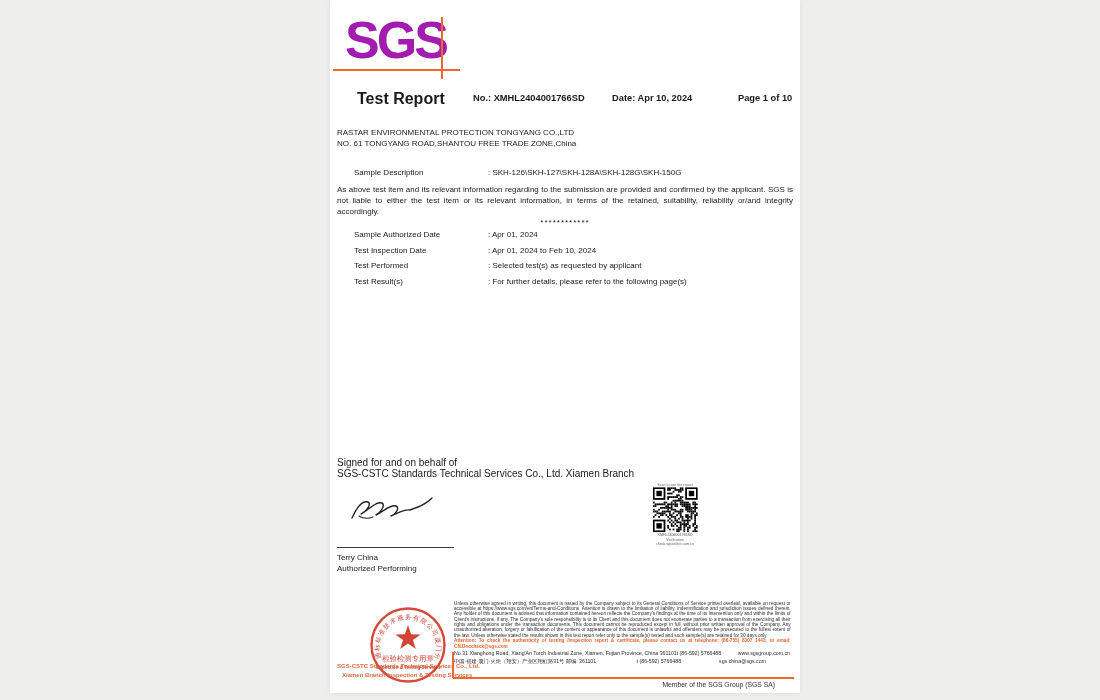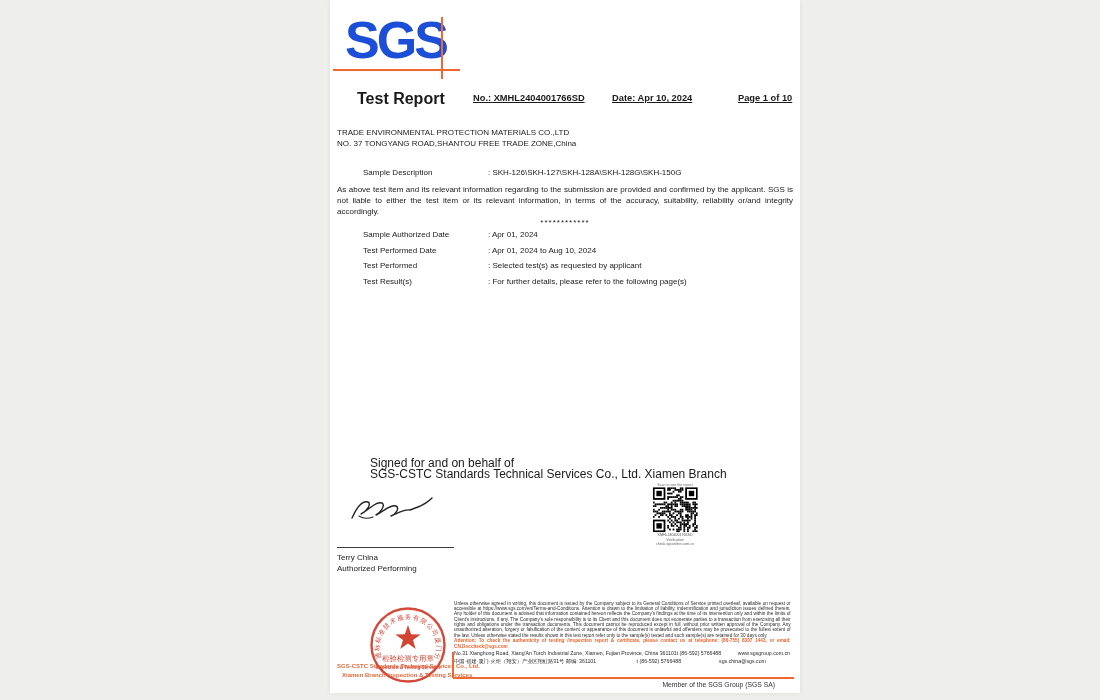--- a/index.html
+++ b/index.html
@@ -9,36 +9,36 @@
     font-family:"Liberation Sans","DejaVu Sans",sans-serif;
     color:#1a1a1a;
   }
   .page{
     position:absolute;left:330px;top:0;width:470px;height:693px;
     background:#ffffff;box-shadow:0 0 5px rgba(0,0,0,.07);
   }
   .abs{position:absolute;}
   
   .sgs-logo{left:15px;top:14px;font-weight:bold;font-size:52px;line-height:52px;
-    color:#1d4ed8;letter-spacing:-3px;font-family:"Liberation Sans",sans-serif;}
+    color:#a21caf;letter-spacing:-3px;font-family:"Liberation Sans",sans-serif;}
   .logo-vline{left:111px;top:17px;width:2px;height:62px;background:#f26632;}
   .logo-hline{left:3px;top:69px;width:127px;height:2px;background:#f26632;}
   
   .rpt-title{left:27px;top:90px;font-size:16px;font-weight:bold;}
-  .hdr-meta{top:93px;font-size:9.3px;font-weight:bold;white-space:nowrap;text-decoration:underline;}
+  .hdr-meta{top:93px;font-size:9.3px;font-weight:bold;white-space:nowrap;}
   
   .applicant{left:7px;top:127px;font-size:8px;line-height:11px;white-space:nowrap;}
   
   .frow{font-size:8px;white-space:nowrap;}
-  .frow .lab{position:absolute;left:21px;padding-left:12px;}
+  .frow .lab{position:absolute;left:12px;padding-left:12px;}
   .frow .val{position:absolute;left:158px;}
   .para{left:7px;top:185px;width:456px;font-size:8px;line-height:10.8px;text-align:justify;}
   .stars{left:7px;top:218px;width:456px;text-align:center;font-size:8px;letter-spacing:1px;}
   
-  .signed{left:7px;top:458px;font-size:12px;line-height:10.5px;white-space:nowrap;margin-left:33px;}
+  .signed{left:7px;top:458px;font-size:10px;line-height:10.5px;white-space:nowrap;}
   .sig-svg{left:15px;top:485px;}
   .sig-line{left:7px;top:547px;width:117px;border-top:1px solid #3a3a3a;height:0;}
   .sig-name{left:7px;top:553px;font-size:8px;line-height:10.5px;}
   
   .qr-block{left:318px;top:483px;width:90px;transform:scale(.6);transform-origin:0 0;
     text-align:center;font-size:6px;color:#444;line-height:7px;}
   .qr-code-txt{font-size:6px;color:#555;}
   .qr-small{font-size:6px;color:#666;}
   
   .stamp-svg{left:32px;top:601px;}
@@ -63,39 +63,39 @@
   <div class="abs sgs-logo">SGS</div>
   <div class="abs logo-vline"></div>
   <div class="abs logo-hline"></div>
 
   <div class="abs rpt-title">Test Report</div>
   <div class="abs hdr-meta" style="left:143px;">No.: XMHL2404001766SD</div>
   <div class="abs hdr-meta" style="left:282px;">Date: Apr 10, 2024</div>
   <div class="abs hdr-meta" style="left:408px;">Page 1 of 10</div>
 
   <div class="abs applicant">
-    <div>TRADE ENVIRONMENTAL PROTECTION MATERIALS CO.,LTD</div>
-    <div>NO. 37 TONGYANG ROAD,SHANTOU FREE TRADE ZONE,China</div>
+    <div>RASTAR ENVIRONMENTAL PROTECTION TONGYANG CO.,LTD</div>
+    <div>NO. 61 TONGYANG ROAD,SHANTOU FREE TRADE ZONE,China</div>
   </div>
 
   <div class="abs frow" style="top:168px;">
     <span class="lab">Sample Description</span>
     <span class="val">: SKH-126\SKH-127\SKH-128A\SKH-128G\SKH-150G</span>
   </div>
 
-  <div class="abs para">As above test item and its relevant information regarding to the submission are provided and confirmed by the applicant. SGS is not liable to either the test item or its relevant information, in terms of the accuracy, suitability, reliability or/and integrity accordingly.</div>
+  <div class="abs para">As above test item and its relevant information regarding to the submission are provided and confirmed by the applicant. SGS is not liable to either the test item or its relevant information, in terms of the retained, suitability, reliability or/and integrity accordingly.</div>
   <div class="abs stars">************</div>
 
   <div class="abs frow" style="top:230px;">
     <span class="lab">Sample Authorized Date</span>
     <span class="val">: Apr 01, 2024</span>
   </div>
   <div class="abs frow" style="top:245.5px;">
-    <span class="lab">Test Performed Date</span>
-    <span class="val">: Apr 01, 2024 to Aug 10, 2024</span>
+    <span class="lab">Test Inspection Date</span>
+    <span class="val">: Apr 01, 2024 to Feb 10, 2024</span>
   </div>
   <div class="abs frow" style="top:261px;">
     <span class="lab">Test Performed</span>
     <span class="val">: Selected test(s) as requested by applicant</span>
   </div>
   <div class="abs frow" style="top:276.5px;">
     <span class="lab">Test Result(s)</span>
     <span class="val">: For further details, please refer to the following page(s)</span>
   </div>
 

